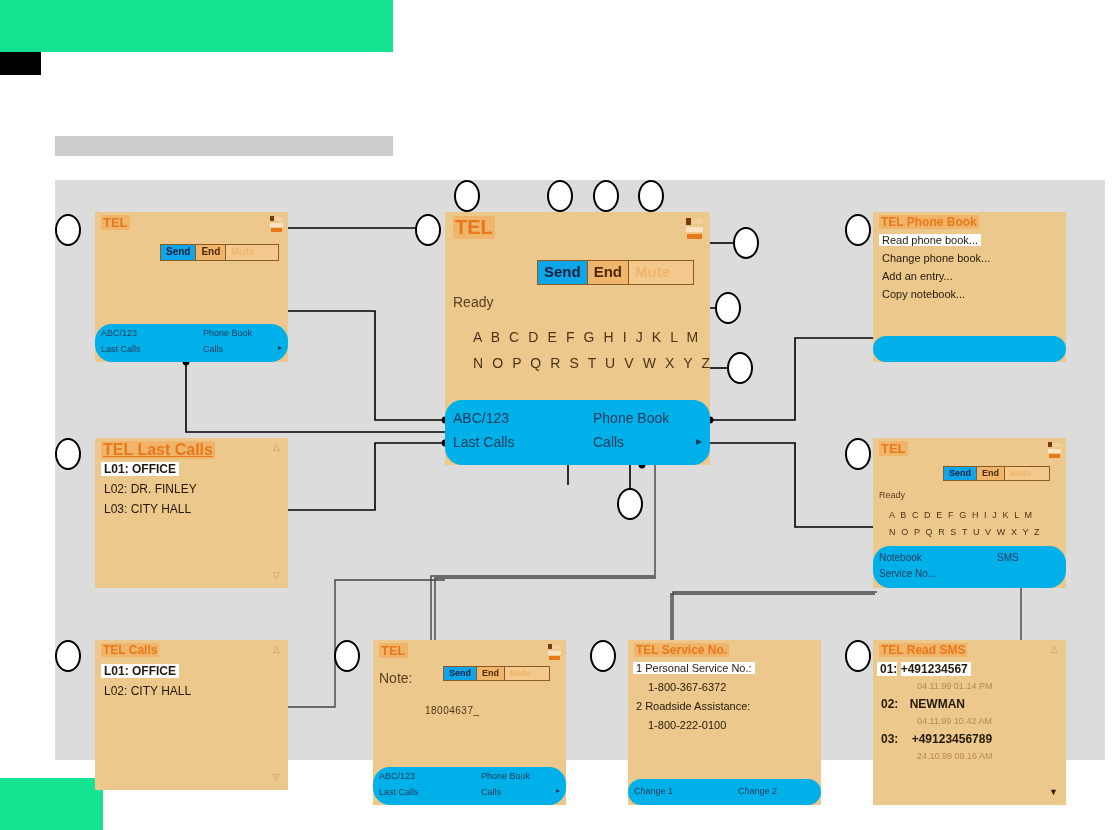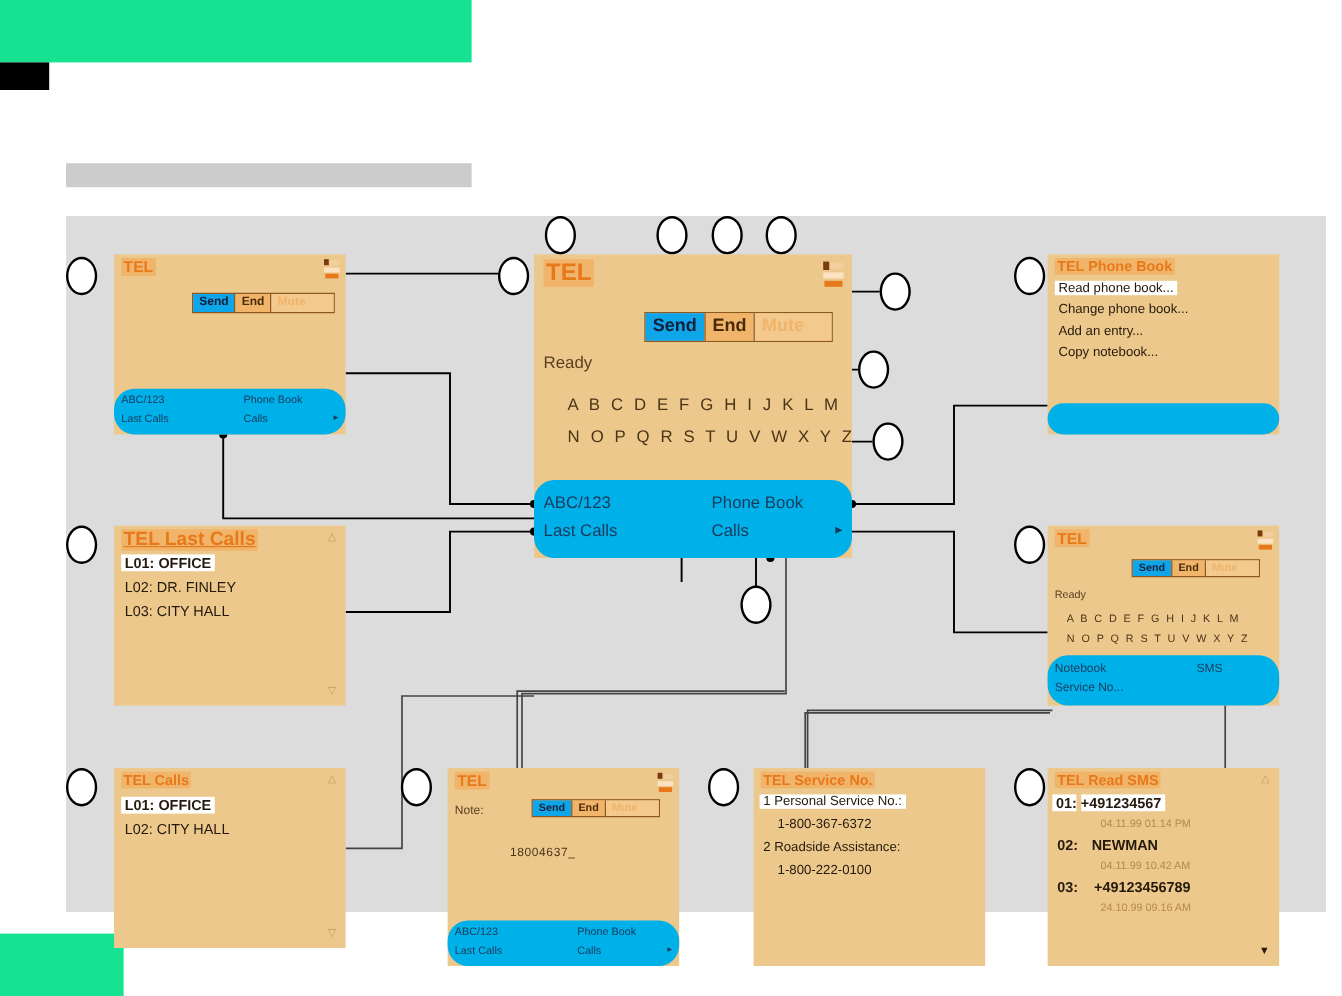--- a/index.html
+++ b/index.html
@@ -249,21 +249,21 @@
   </div>
 
   <div class="screen" style="left:318px;top:460px;width:193px;height:165px;font-size:9px;">
     <div class="title" style="font-size:13px;">TEL</div>
     <div class="statusicon">
       <div class="b1"></div>
         <div class="b2"></div>
         <div class="b3"></div>
         <div class="b4"></div>
     </div>
-    <div class="note-lbl" style="left:6px;top:30px;font-size:10px;">Note:</div>
+    <div class="note-lbl" style="left:6px;top:30px;font-size:14px;">Note:</div>
     <div class="sendbar" style="left:70px;top:26px;font-size:9px;">
       <div class="k send">Send</div>
       <div class="k end">End</div>
       <div class="k mute" style="min-width:34px;">Mute</div>
     </div>
     <div class="numtyped" style="left:52px;top:65px;font-size:10px;">18004637_</div>
     <div class="footer" style="height:38px;font-size:9px;">
       <span class="fl" style="top:4px;">ABC/123</span>
       <span class="fl" style="top:20px;">Last Calls</span>
       <span class="fr" style="left:108px;top:4px;">Phone Book</span>
@@ -271,20 +271,24 @@
       <span class="caret" style="right:6px;top:19px;font-size:8px;">▸</span>
     </div>
   </div>
 
   <div class="screen" style="left:573px;top:460px;width:193px;height:165px;font-size:11px;">
     <div class="title" style="font-size:12px;">TEL Service No.</div>
     <div class="menuitem sel" style="left:5px;top:22px;padding:0 3px;">1 Personal Service No.:</div>
     <div class="menuitem" style="left:20px;top:41px;">1-800-367-6372</div>
     <div class="menuitem" style="left:8px;top:60px;">2 Roadside Assistance:</div>
     <div class="menuitem" style="left:20px;top:79px;">1-800-222-0100</div>
+    <div class="footer" style="height:26px;font-size:9px;">
+      <span class="fl" style="top:7px;">Change 1</span>
+      <span class="fr" style="left:110px;top:7px;">Change 2</span>
+    </div>
   </div>
 
   <div class="screen" style="left:818px;top:460px;width:193px;height:165px;font-size:12px;">
     <div class="title" style="font-size:12px;">TEL Read SMS</div>
     <div class="arrow-up" style="right:8px;top:4px;font-size:9px;">△</div>
 
     <div style="position:absolute;left:4px;top:22px;">
       <span class="menuitem sel" style="position:static;font-weight:bold;padding-left:3px;">01:</span>
       <span class="menuitem sel" style="position:static;font-weight:bold;padding-right:3px;">+491234567</span>
     </div>

